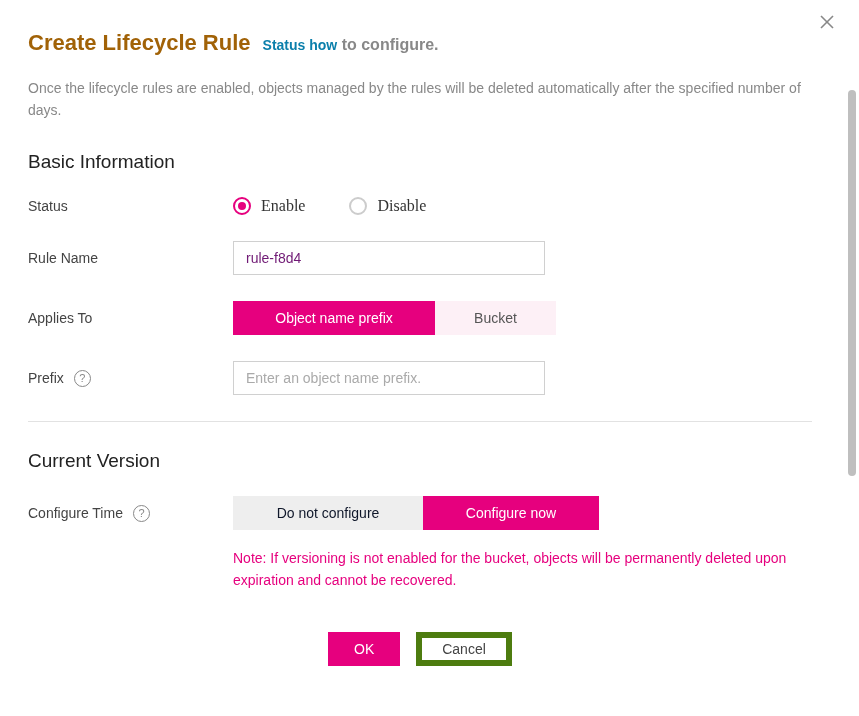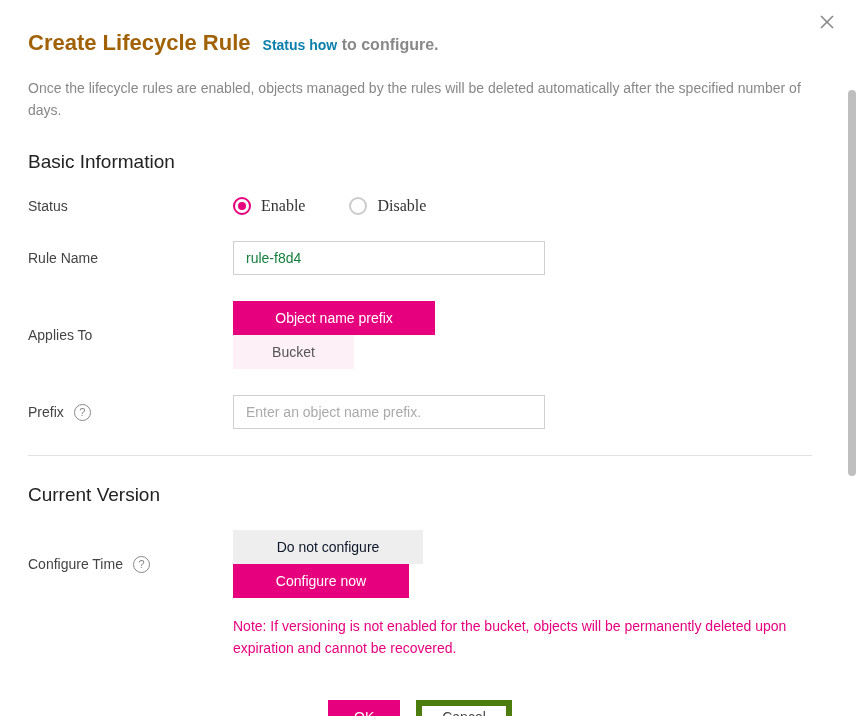--- a/index.html
+++ b/index.html
@@ -114,29 +114,28 @@
       height: 8px;
       border-radius: 50%;
       background: #e6007e;
     }
     .text-input {
       width: 312px;
       height: 34px;
       border: 1px solid #d0d0d0;
       padding: 8px 12px;
       font-size: 14px;
-      color: #15803d;
+      color: #701a75;
       outline: none;
     }
     .text-input::placeholder {
       color: #aaa;
     }
     .btn-group {
       display: flex;
-      flex-direction: column;
     }
     .toggle-btn {
       height: 34px;
       padding: 0 18px;
       border: none;
       font-size: 14px;
       cursor: pointer;
       display: flex;
       align-items: center;
       justify-content: center;

